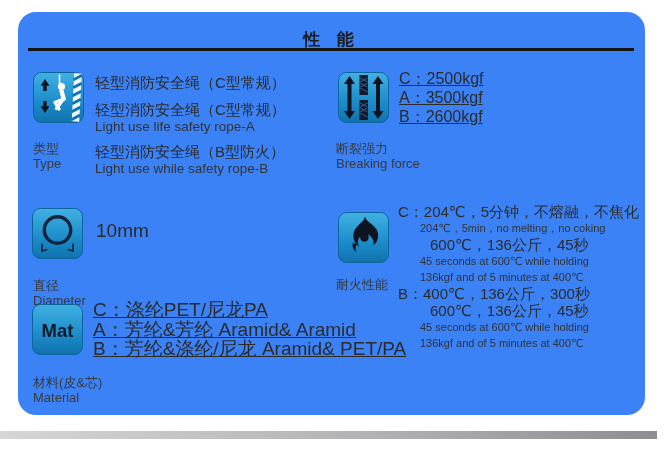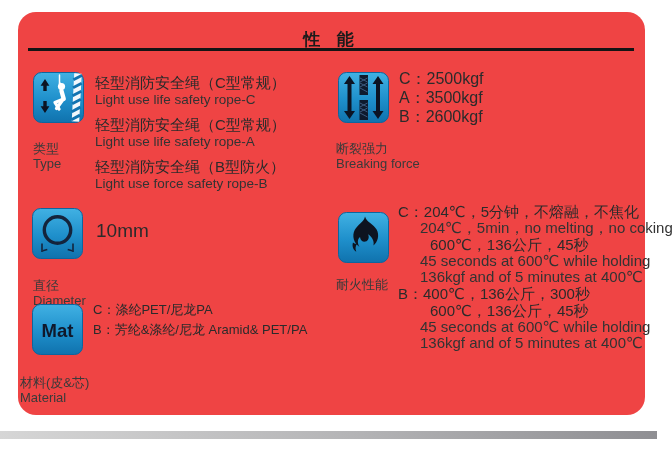--- a/index.html
+++ b/index.html
@@ -1,47 +1,47 @@
 <!DOCTYPE html>
 <html><head>
 <meta charset="utf-8">
 <style>
   html,body{margin:0;padding:0;background:#ffffff;}
   #screen{position:relative;width:672px;height:454px;background:#ffffff;overflow:hidden;
           font-family:"Liberation Sans","DejaVu Sans",sans-serif;color:#2d2d2d;}
   .card{position:absolute;left:18px;top:12px;width:627px;height:403px;
-        background:#ef4444;border-radius:18px;}
+        background:#3b82f6;border-radius:18px;}
   .title{position:absolute;left:0;right:0;top:16px;text-align:center;
          font-size:17px;font-weight:700;letter-spacing:6px;color:#1b1b1b;}
   .rule{position:absolute;left:10px;top:36px;width:606px;height:3px;background:#141414;}
 
   .icon{position:absolute;width:51px;height:51px;}
   .iconlbl{position:absolute;font-size:13px;line-height:14.5px;color:#3a3a3a;white-space:nowrap;margin-top:18px;}
 
   
   .type-lines{position:absolute;left:77px;top:53px;white-space:nowrap;}
   .t-cn{font-size:15px;line-height:18px;margin-top:9px;color:#2b2b2b;}
   .t-en{font-size:13.5px;line-height:15px;margin-bottom:4px;color:#333;}
 
   
   .bf-lines{position:absolute;left:381px;top:57px;white-space:nowrap;}
-  .bf-val{font-size:16px;line-height:19px;color:#2b2b2b;}
+  .bf-val{font-size:16px;line-height:19px;color:#2b2b2b;text-decoration:underline;}
 
   
   .dia-val{position:absolute;left:78px;top:208px;font-size:19px;color:#2b2b2b;}
 
   
   .fire-lines{position:absolute;left:380px;top:191px;white-space:nowrap;}
   .f-cn{font-size:15px;line-height:17px;color:#2b2b2b;}
   .f-cn.ind{margin-left:32px;}
-  .f-en{font-size:15px;line-height:16px;margin-left:22px;color:#333;}
+  .f-en{font-size:11px;line-height:16px;margin-left:22px;color:#333;}
 
   
   .mat-lines{position:absolute;left:75px;top:288px;white-space:nowrap;}
-  .m-val{font-size:13px;line-height:19.5px;color:#2b2b2b;}
+  .m-val{font-size:19px;line-height:19.5px;color:#2b2b2b;text-decoration:underline;}
 
   .bottom-bar{position:absolute;left:0;top:431px;width:657px;height:8px;
               background:linear-gradient(90deg,#d6d6d6 0%,#b3b3b5 55%,#8e8e92 100%);}
 </style>
 </head>
 <body>
 
 <div id="screen">
 
   <svg width="0" height="0" style="position:absolute" aria-hidden="true">
@@ -82,25 +82,24 @@
         <path d="M30 27.5 l-6.5 9" stroke-width="3.3"></path>
       </g>
       <circle cx="28.5" cy="14.5" r="3.6" fill="#ffffff"></circle>
     </svg>
     <div class="iconlbl" style="left:15px;top:112px">
       <div>类型</div>
       <div>Type</div>
     </div>
     <div class="type-lines">
       <div class="t-cn">轻型消防安全绳（C型常规）</div>
-      <div class="t-en">Light use life safety rope-C</div>
       <div class="t-cn">轻型消防安全绳（C型常规）</div>
       <div class="t-en">Light use life safety rope-A</div>
       <div class="t-cn">轻型消防安全绳（B型防火）</div>
-      <div class="t-en">Light use force safety rope-B</div>
+      <div class="t-en">Light use while safety rope-B</div>
     </div>
 
     <svg class="icon" style="left:320px;top:60px" viewBox="0 0 51 51">
       <rect x="0.5" y="0.5" width="50" height="50" rx="8" fill="url(#iconBlue)" stroke="#0d659e"></rect>
       <g fill="#0e1a2e">
         <rect x="21.5" y="3" width="8.5" height="20"></rect>
         <rect x="21.5" y="28" width="8.5" height="20"></rect>
       </g>
       <g stroke="#3c5a80" stroke-width="1">
         <path d="M22 6 l7.5 4 M22 11 l7.5 4 M22 16 l7.5 4 M29.5 6 l-7.5 4 M29.5 11 l-7.5 4"></path>
@@ -157,25 +156,26 @@
       <div class="f-cn">B：400℃，136公斤，300秒</div>
       <div class="f-cn ind">600℃，136公斤，45秒</div>
       <div class="f-en">45 seconds at 600℃ while holding</div>
       <div class="f-en">136kgf and of 5 minutes at 400℃</div>
     </div>
 
     <svg class="icon" style="left:14px;top:292px" viewBox="0 0 51 51">
       <rect x="0.5" y="0.5" width="50" height="50" rx="8" fill="url(#iconBlue)" stroke="#0d659e"></rect>
       <text x="25.5" y="32.5" text-anchor="middle" font-family="Liberation Sans, DejaVu Sans, sans-serif" font-size="18.5" font-weight="bold" fill="#10182b">Mat</text>
     </svg>
-    <div class="iconlbl" style="left:2px;top:346px">
+    <div class="iconlbl" style="left:15px;top:346px">
       <div>材料(皮&amp;芯)</div>
       <div>Material</div>
     </div>
     <div class="mat-lines">
       <div class="m-val">C：涤纶PET/尼龙PA</div>
+      <div class="m-val">A：芳纶&amp;芳纶 Aramid&amp; Aramid</div>
       <div class="m-val">B：芳纶&amp;涤纶/尼龙 Aramid&amp; PET/PA</div>
     </div>
 
   </div>
 
   <div class="bottom-bar"></div>
 </div>
 
 </body></html>

